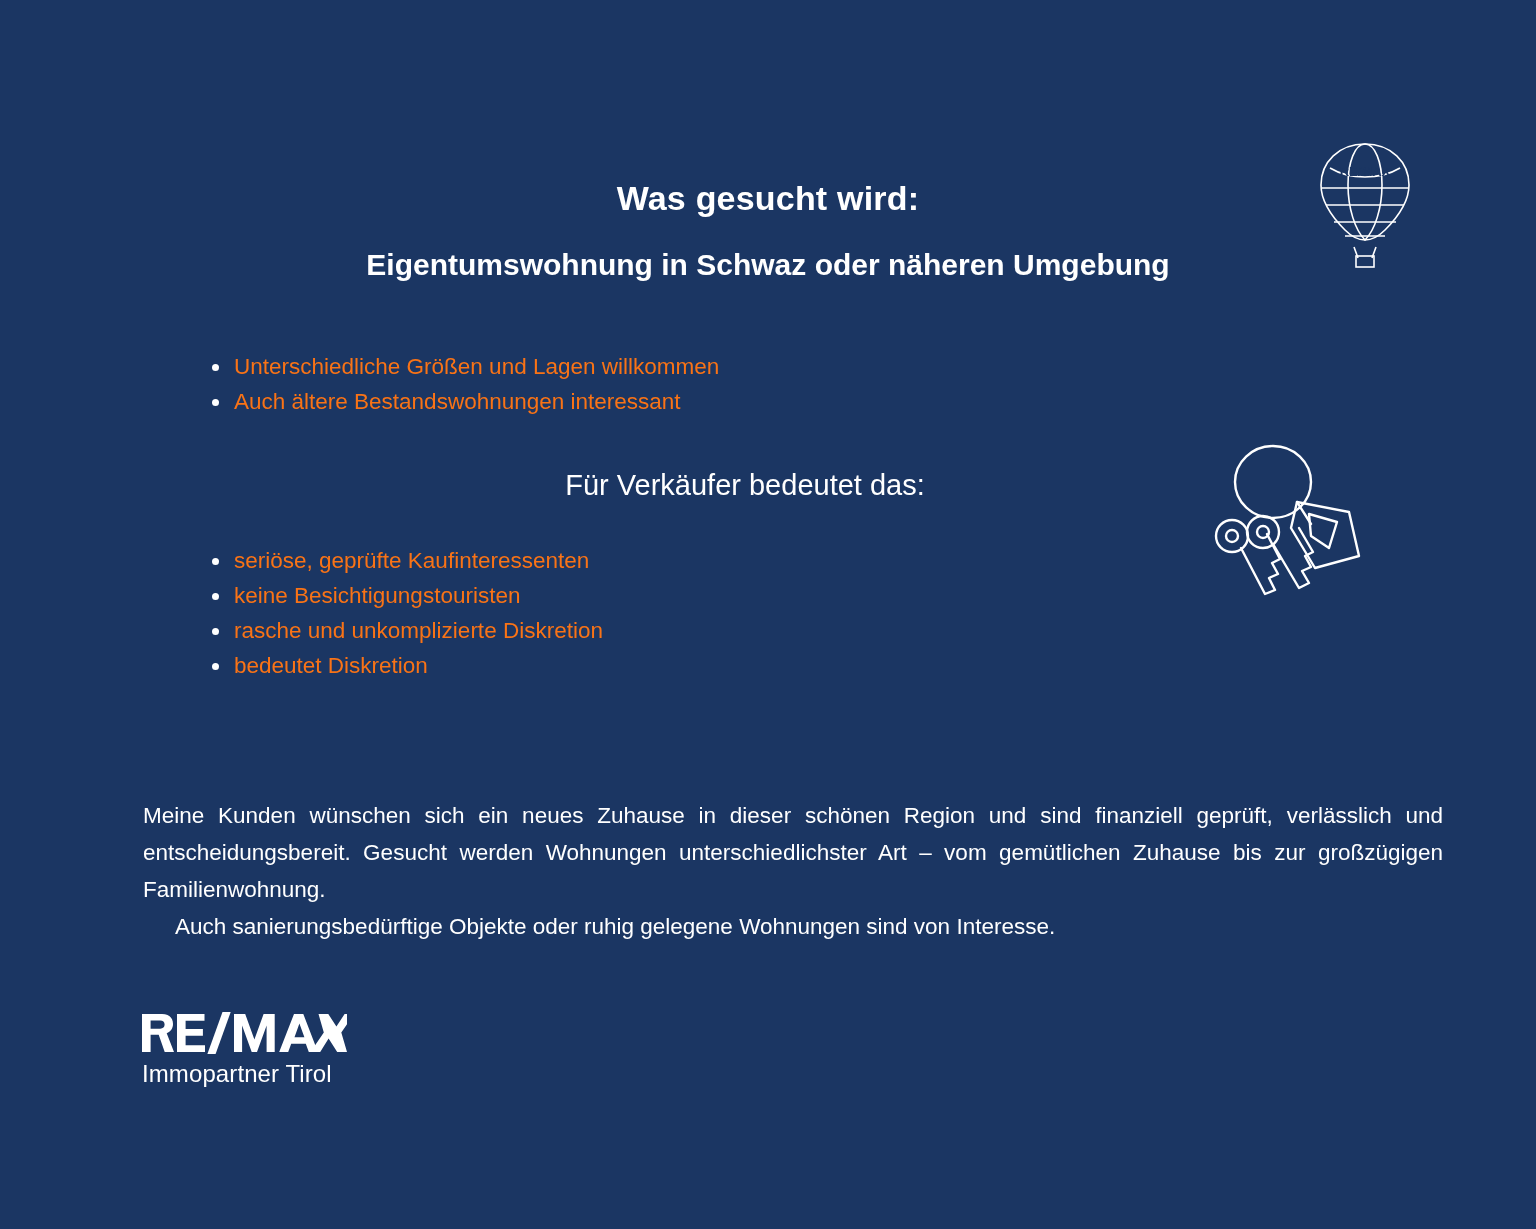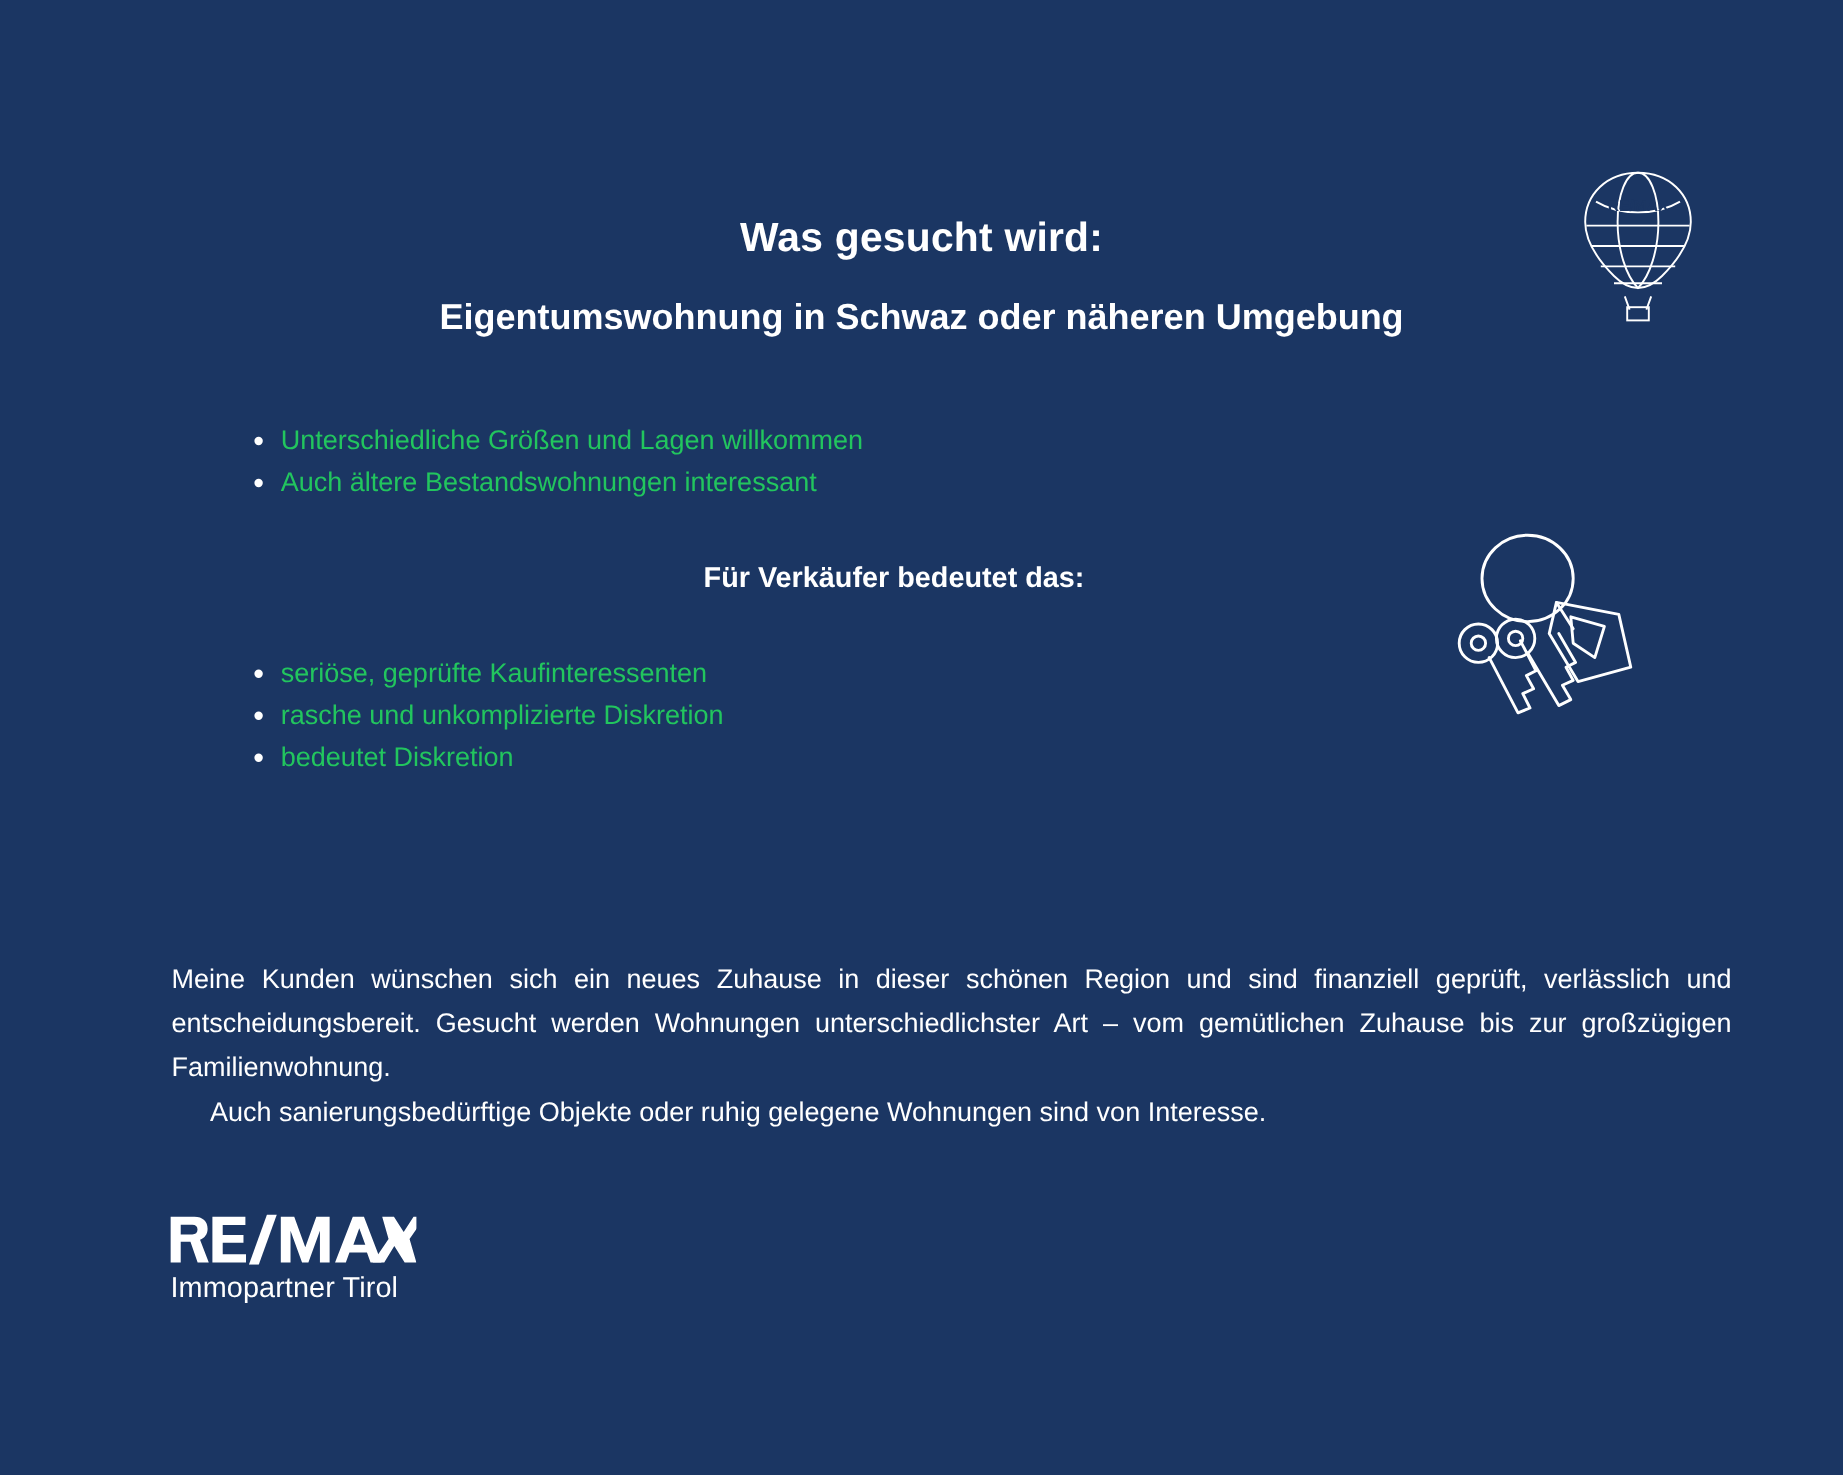--- a/index.html
+++ b/index.html
@@ -46,37 +46,37 @@
     margin-top: 28px;
     line-height: 1.2;
   }
 
   .section-heading {
     position: absolute;
     top: 468px;
     left: 0;
     width: 1490px;
     text-align: center;
-    font-size: 24px;
-    font-weight: bold;
+    font-size: 29px;
+    font-weight: normal;
     line-height: 1.2;
   }
 
   
   ul.bullets {
     position: absolute;
     margin: 0;
     padding: 0;
     list-style: none;
   }
   ul.bullets li {
     position: relative;
     font-size: 22.5px;
     line-height: 35px;
-    color: #22c55e;
+    color: #f97316;
     padding-left: 22px;
     white-space: nowrap;
   }
   ul.bullets li::before {
     content: "";
     position: absolute;
     left: 0;
     top: 15px;
     width: 7px;
     height: 7px;
@@ -161,20 +161,21 @@
 
   <ul class="bullets" id="list-search">
     <li>Unterschiedliche Größen und Lagen willkommen</li>
     <li>Auch ältere Bestandswohnungen interessant</li>
   </ul>
 
   <div class="section-heading">Für Verkäufer bedeutet das:</div>
 
   <ul class="bullets" id="list-sellers">
     <li>seriöse, geprüfte Kaufinteressenten</li>
+    <li>keine Besichtigungstouristen</li>
     <li>rasche und unkomplizierte Diskretion</li>
     <li>bedeutet Diskretion</li>
   </ul>
 
   <div class="body-text">
     <p class="first">Meine Kunden wünschen sich ein neues Zuhause in dieser schönen Region und sind finanziell geprüft, verlässlich und entscheidungsbereit. Gesucht werden Wohnungen unterschiedlichster Art – vom gemütlichen Zuhause bis zur großzügigen Familienwohnung.</p>
     <p class="second">Auch sanierungsbedürftige Objekte oder ruhig gelegene Wohnungen sind von Interesse.</p>
   </div>
 
   <div class="logo-block">

